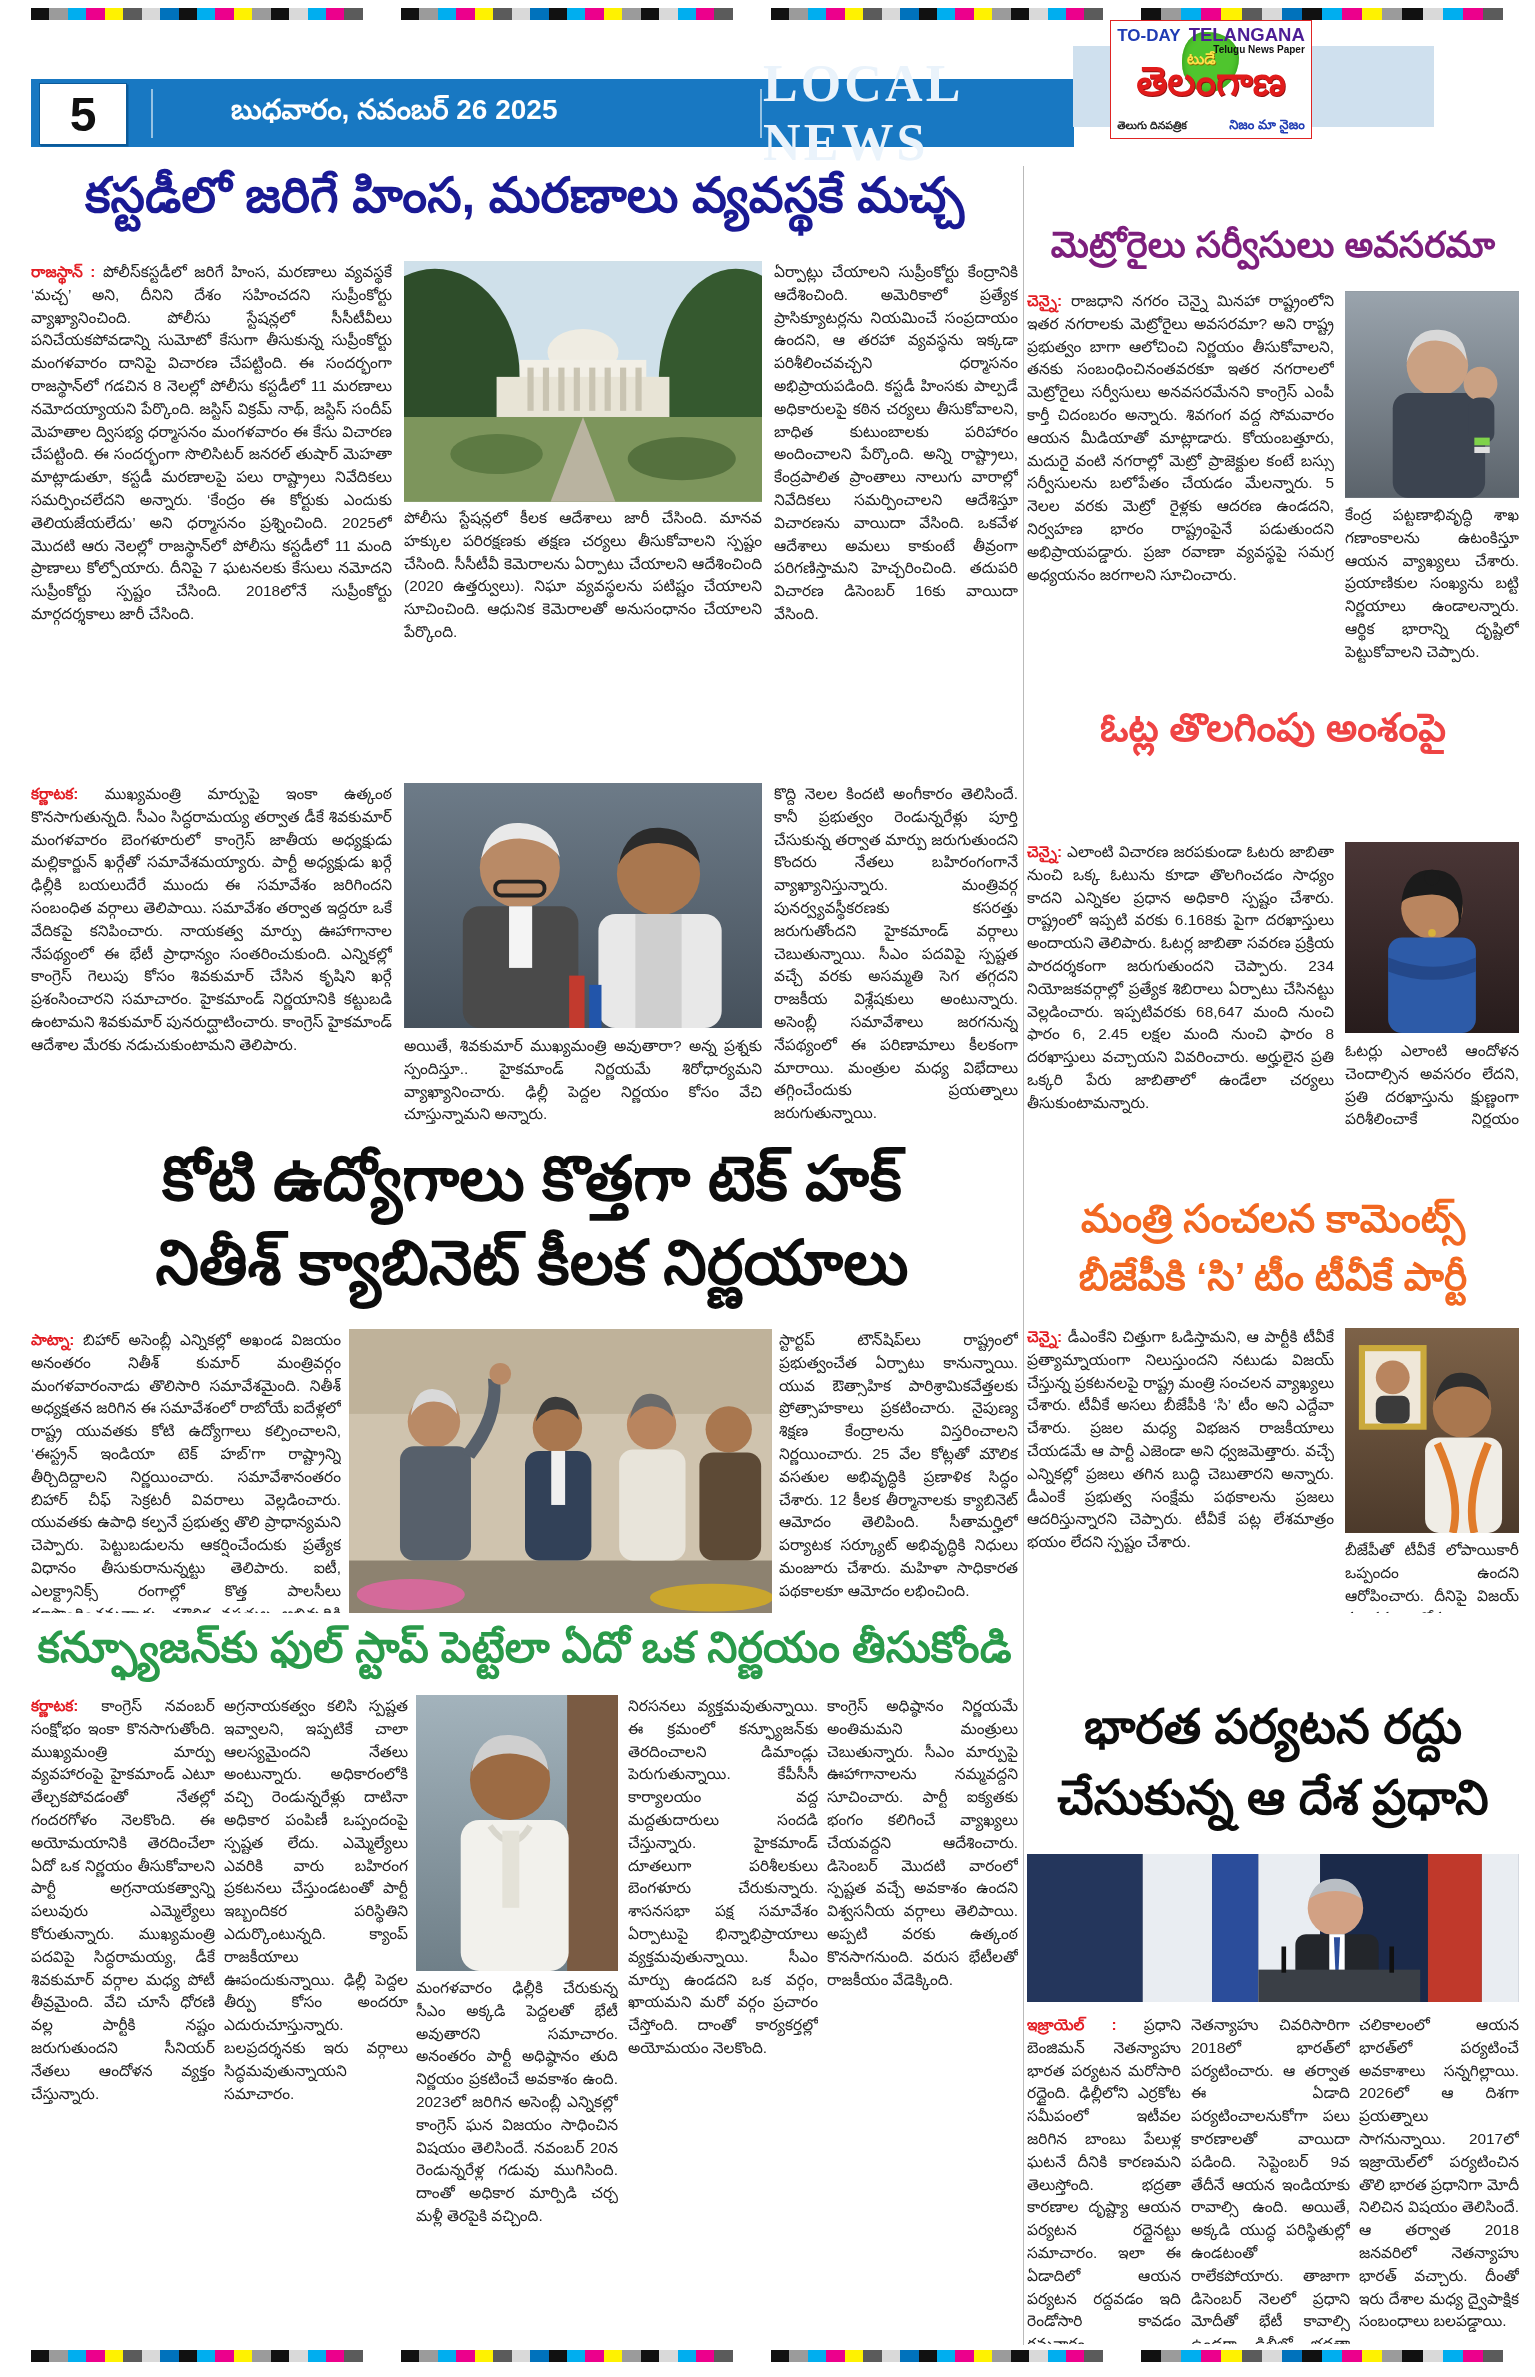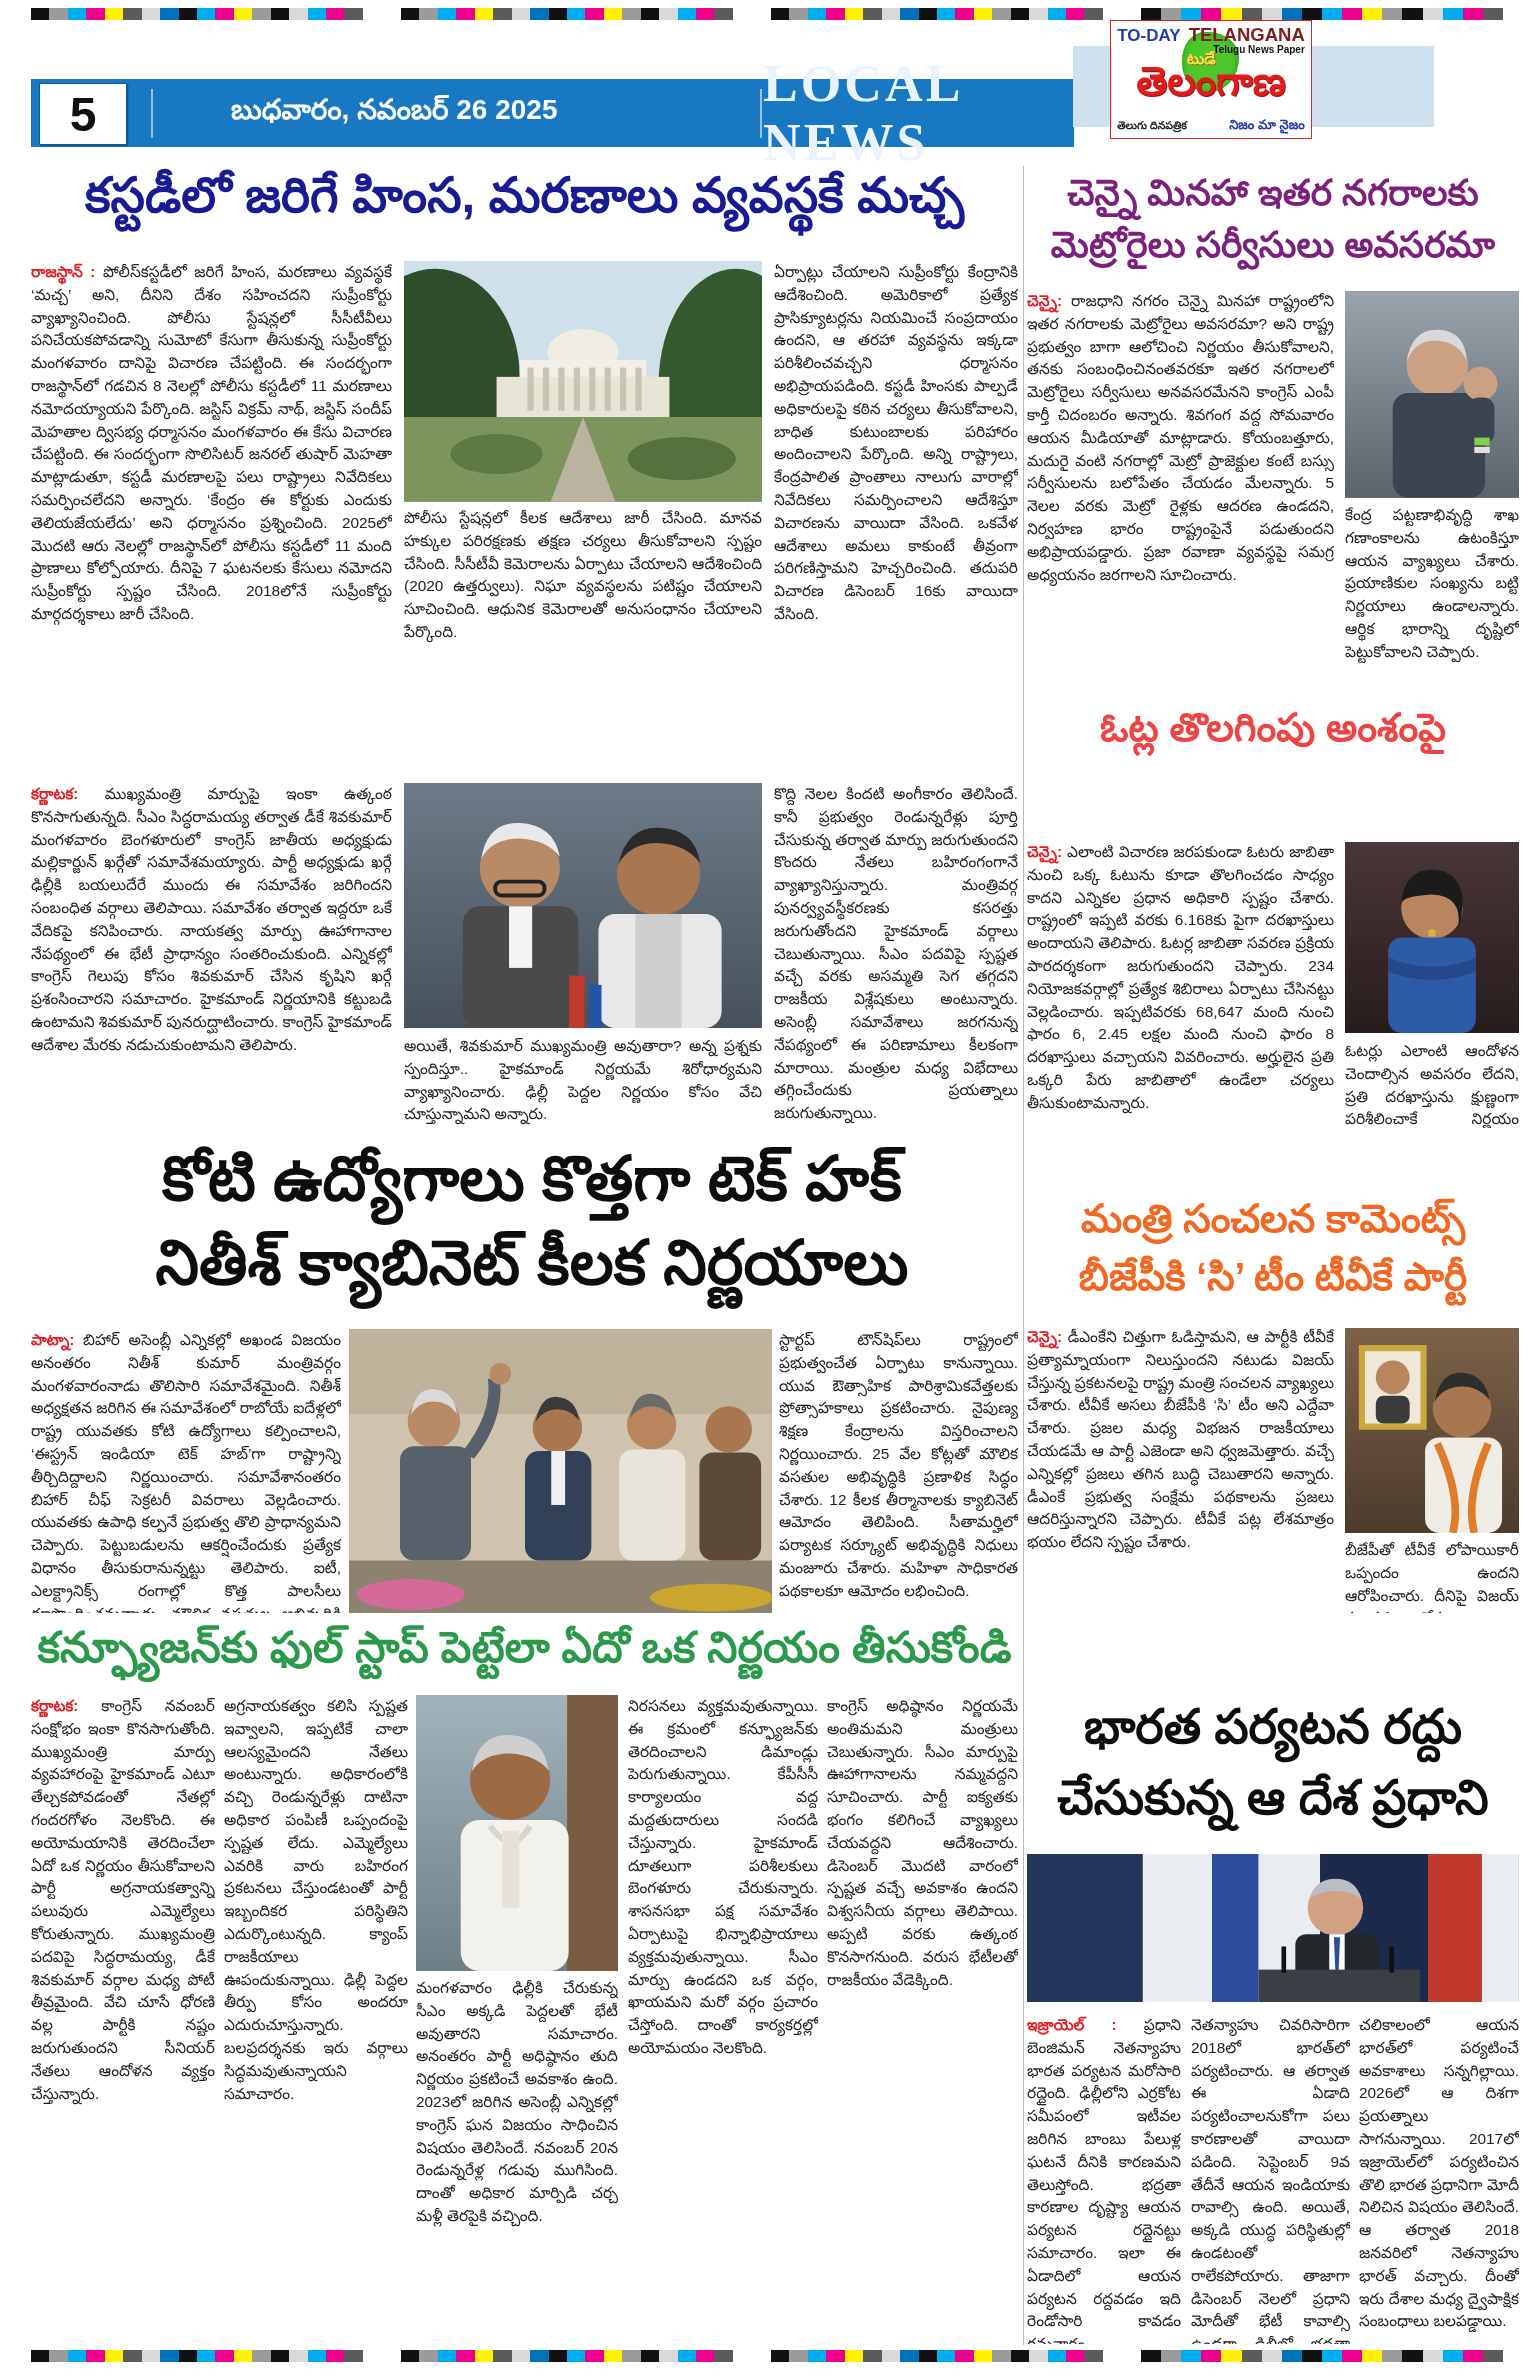--- a/index.html
+++ b/index.html
@@ -14,21 +14,21 @@
   .pageno{background:#ffffff;color:#111;font-weight:700;font-size:48px;
           display:flex;align-items:center;justify-content:center;
           border:0.8px solid #0b5a99;box-shadow:1.5px 1.5px 0 #0b5a99;}
   .hdate{color:#ffffff;font-weight:700;font-size:28px;display:flex;align-items:center;}
   .hsep{width:1.5px;background:rgba(255,255,255,.55);}
   .localnews{color:#eaf3fb;font-family:"Liberation Serif",serif;font-weight:700;
              font-size:52px;letter-spacing:3.1px;display:flex;align-items:center;justify-content:center;}
   .paleband{background:#cfe0ee;}
   .logo{background:#ffffff;border:1.5px solid #e02423;box-sizing:border-box;}
   .logo .l-today{position:absolute;left:6.2px;top:4.6px;color:#1f3bb3;font-weight:700;font-size:17px;}
-  .logo .l-tg{position:absolute;right:6.2px;top:3.1px;color:#7f1d1d;font-weight:700;font-size:18.5px;}
+  .logo .l-tg{position:absolute;right:6.2px;top:3.1px;color:#4c1d95;font-weight:700;font-size:18.5px;}
   .logo .l-tnp{position:absolute;right:6.2px;top:23px;color:#111;font-weight:700;font-size:10px;}
   .logo .l-map{position:absolute;left:71px;top:10.8px;width:57px;height:60px;background:#4fc52e;
                border-radius:42% 58% 55% 45%/50% 45% 60% 50%;box-shadow:inset 0 0 6.2px #2d9214;}
   .logo .l-maplabel{position:absolute;left:76px;top:29px;color:#ffe24a;font-weight:700;font-size:15.4px;
                text-shadow:0.8px 0.8px 0 #8c6c00;}
   .logo .l-script{position:absolute;left:0;right:0;top:40px;text-align:center;color:#e11b1b;
                font-weight:700;font-size:40px;line-height:1;text-shadow:0.8px 0.8px 0 #8c1010;}
   .logo .l-tag{position:absolute;left:6.2px;bottom:3.9px;color:#222;font-weight:700;font-size:10.8px;}
   .logo .l-motto{position:absolute;right:6.2px;bottom:3.1px;color:#1f3bb3;font-weight:700;font-size:13px;}
   
@@ -178,21 +178,20 @@
       </g>
       <rect y="202" width="464" height="110" fill="#7d955c"></rect>
       <path d="M190 312 L232 202 L274 312 Z" fill="#b9b3a0"></path>
       <ellipse cx="120" cy="250" rx="60" ry="26" fill="#5d7a43"></ellipse>
       <ellipse cx="360" cy="256" rx="70" ry="28" fill="#55713e"></ellipse>
     </svg>
   </div>
   <div class="abs col" style="left:404px;top:507px;width:358px;height:174px;">పోలీసు స్టేషన్లలో కీలక ఆదేశాలు జారీ చేసింది. మానవ హక్కుల పరిరక్షణకు తక్షణ చర్యలు తీసుకోవాలని స్పష్టం చేసింది. సీసీటీవీ కెమెరాలను ఏర్పాటు చేయాలని ఆదేశించింది (2020 ఉత్తర్వులు). నిఘా వ్యవస్థలను పటిష్టం చేయాలని సూచించింది. ఆధునిక కెమెరాలతో అనుసంధానం చేయాలని పేర్కొంది.</div>
   <div class="abs col" style="left:774px;top:261px;width:244px;height:421px;">ఏర్పాట్లు చేయాలని సుప్రీంకోర్టు కేంద్రానికి ఆదేశించింది. అమెరికాలో ప్రత్యేక ప్రాసిక్యూటర్లను నియమించే సంప్రదాయం ఉందని, ఆ తరహా వ్యవస్థను ఇక్కడా పరిశీలించవచ్చని ధర్మాసనం అభిప్రాయపడింది. కస్టడీ హింసకు పాల్పడే అధికారులపై కఠిన చర్యలు తీసుకోవాలని, బాధిత కుటుంబాలకు పరిహారం అందించాలని పేర్కొంది. అన్ని రాష్ట్రాలు, కేంద్రపాలిత ప్రాంతాలు నాలుగు వారాల్లో నివేదికలు సమర్పించాలని ఆదేశిస్తూ విచారణను వాయిదా వేసింది. ఒకవేళ ఆదేశాలు అమలు కాకుంటే తీవ్రంగా పరిగణిస్తామని హెచ్చరించింది. తదుపరి విచారణ డిసెంబర్ 16కు వాయిదా వేసింది.</div>
 
-  <div class="abs headline h-purple" style="left:1027px;top:173px;width:492px;height:49px;font-size:36px;">చెన్నై మినహా ఇతర నగరాలకు</div>
   <div class="abs headline h-purple" style="left:1027px;top:225px;width:492px;height:49px;font-size:36px;">మెట్రోరైలు సర్వీసులు అవసరమా</div>
   <div class="abs col" style="left:1027px;top:290px;width:307px;height:391px;">
     <span class="dateline">చెన్నై: </span><span>రాజధాని నగరం చెన్నై మినహా రాష్ట్రంలోని ఇతర నగరాలకు మెట్రోరైలు అవసరమా? అని రాష్ట్ర ప్రభుత్వం బాగా ఆలోచించి నిర్ణయం తీసుకోవాలని, తనకు సంబంధించినంతవరకూ ఇతర నగరాలలో మెట్రోరైలు సర్వీసులు అనవసరమేనని కాంగ్రెస్ ఎంపీ కార్తీ చిదంబరం అన్నారు. శివగంగ వద్ద సోమవారం ఆయన మీడియాతో మాట్లాడారు. కోయంబత్తూరు, మదురై వంటి నగరాల్లో మెట్రో ప్రాజెక్టుల కంటే బస్సు సర్వీసులను బలోపేతం చేయడం మేలన్నారు. 5 నెలల వరకు మెట్రో రైళ్లకు ఆదరణ ఉండదని, నిర్వహణ భారం రాష్ట్రంపైనే పడుతుందని అభిప్రాయపడ్డారు. ప్రజా రవాణా వ్యవస్థపై సమగ్ర అధ్యయనం జరగాలని సూచించారు.</span>
   </div>
   <div class="abs photo" style="left:1345px;top:291px;width:174px;height:207px;">
     <svg width="174" height="207" viewBox="0 0 226 268">
       <rect width="226" height="268" fill="#8a939c"></rect>
       <rect width="226" height="268" fill="url(#g1)"></rect>
       <defs>
           <linearGradient id="g1" x1="0" y1="0" x2="0" y2="1">

